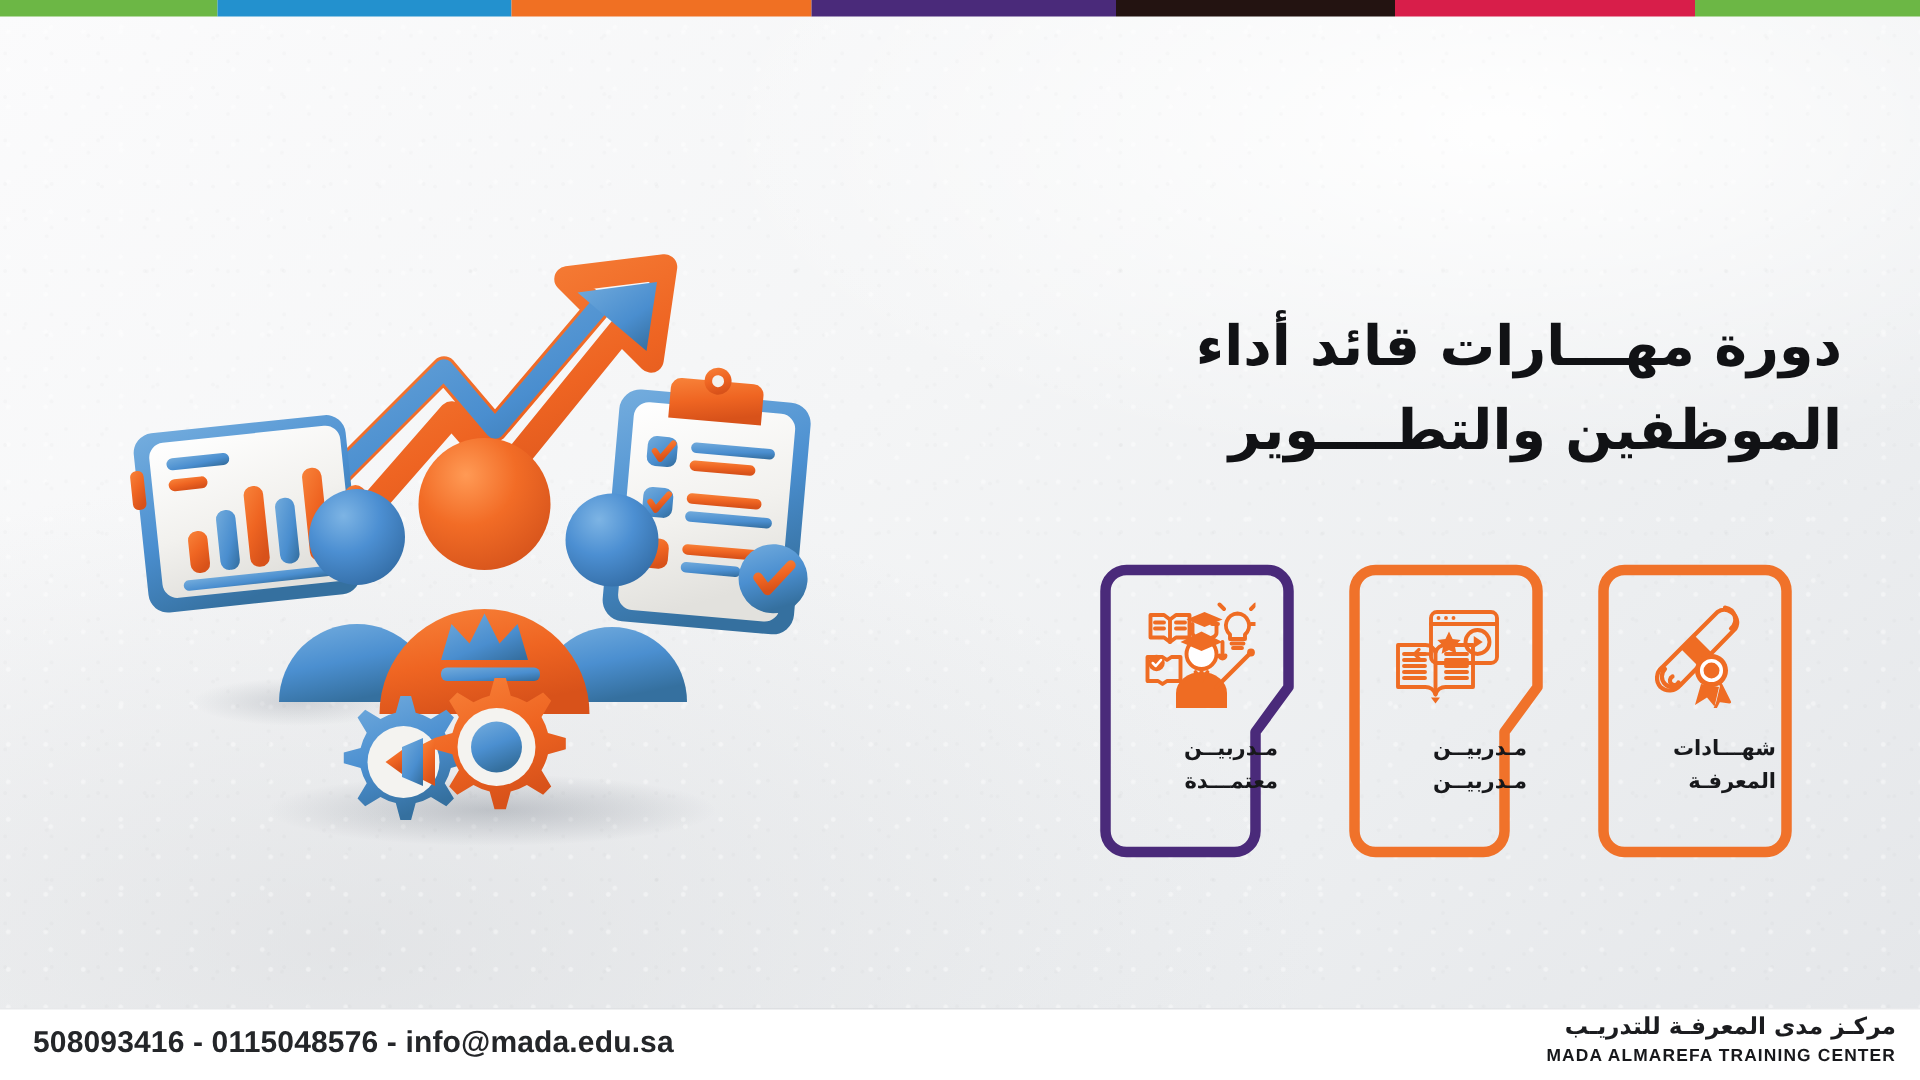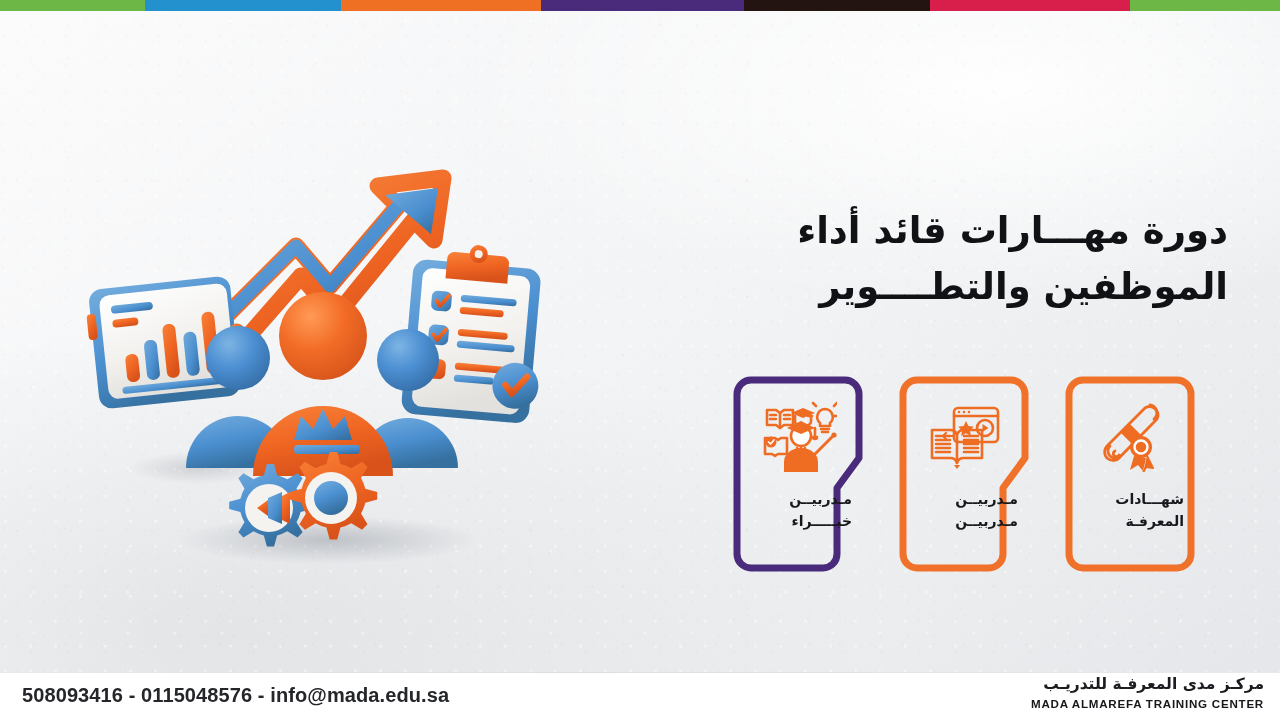--- a/index.html
+++ b/index.html
@@ -356,21 +356,21 @@
             <path d="M56 28 v9 M54 37 a2 2 0 0 0 4 0"></path>
             <path d="M42 46 v8 M38 48 l4 6 l4 -6"></path>
 
             <path d="M52 58 L74 36" stroke-width="3"></path>
             <circle cx="75" cy="35" r="2.6" fill="#ef6c23" stroke="none"></circle>
           </g>
         </svg>
       </div>
       <div class="label">
         <span>مـدربيــن</span>
-        <span>خبـــــراء</span>
+        <span>معتمـــدة</span>
       </div>
     </div>
 
     <div class="card" id="card-content">
       <div class="frame">
         <svg viewBox="0 0 130 196" preserveAspectRatio="none">
           <path d="M18 4 H112 a14 14 0 0 1 14 14 V82 L104 112 V178 a14 14 0 0 1 -14 14 H18 a14 14 0 0 1 -14 -14 V18 a14 14 0 0 1 14 -14 Z" fill="none" stroke="#f0722a" stroke-width="7" stroke-linejoin="round" stroke-linecap="round"></path>
         </svg>
       </div>
       <div class="icon">

